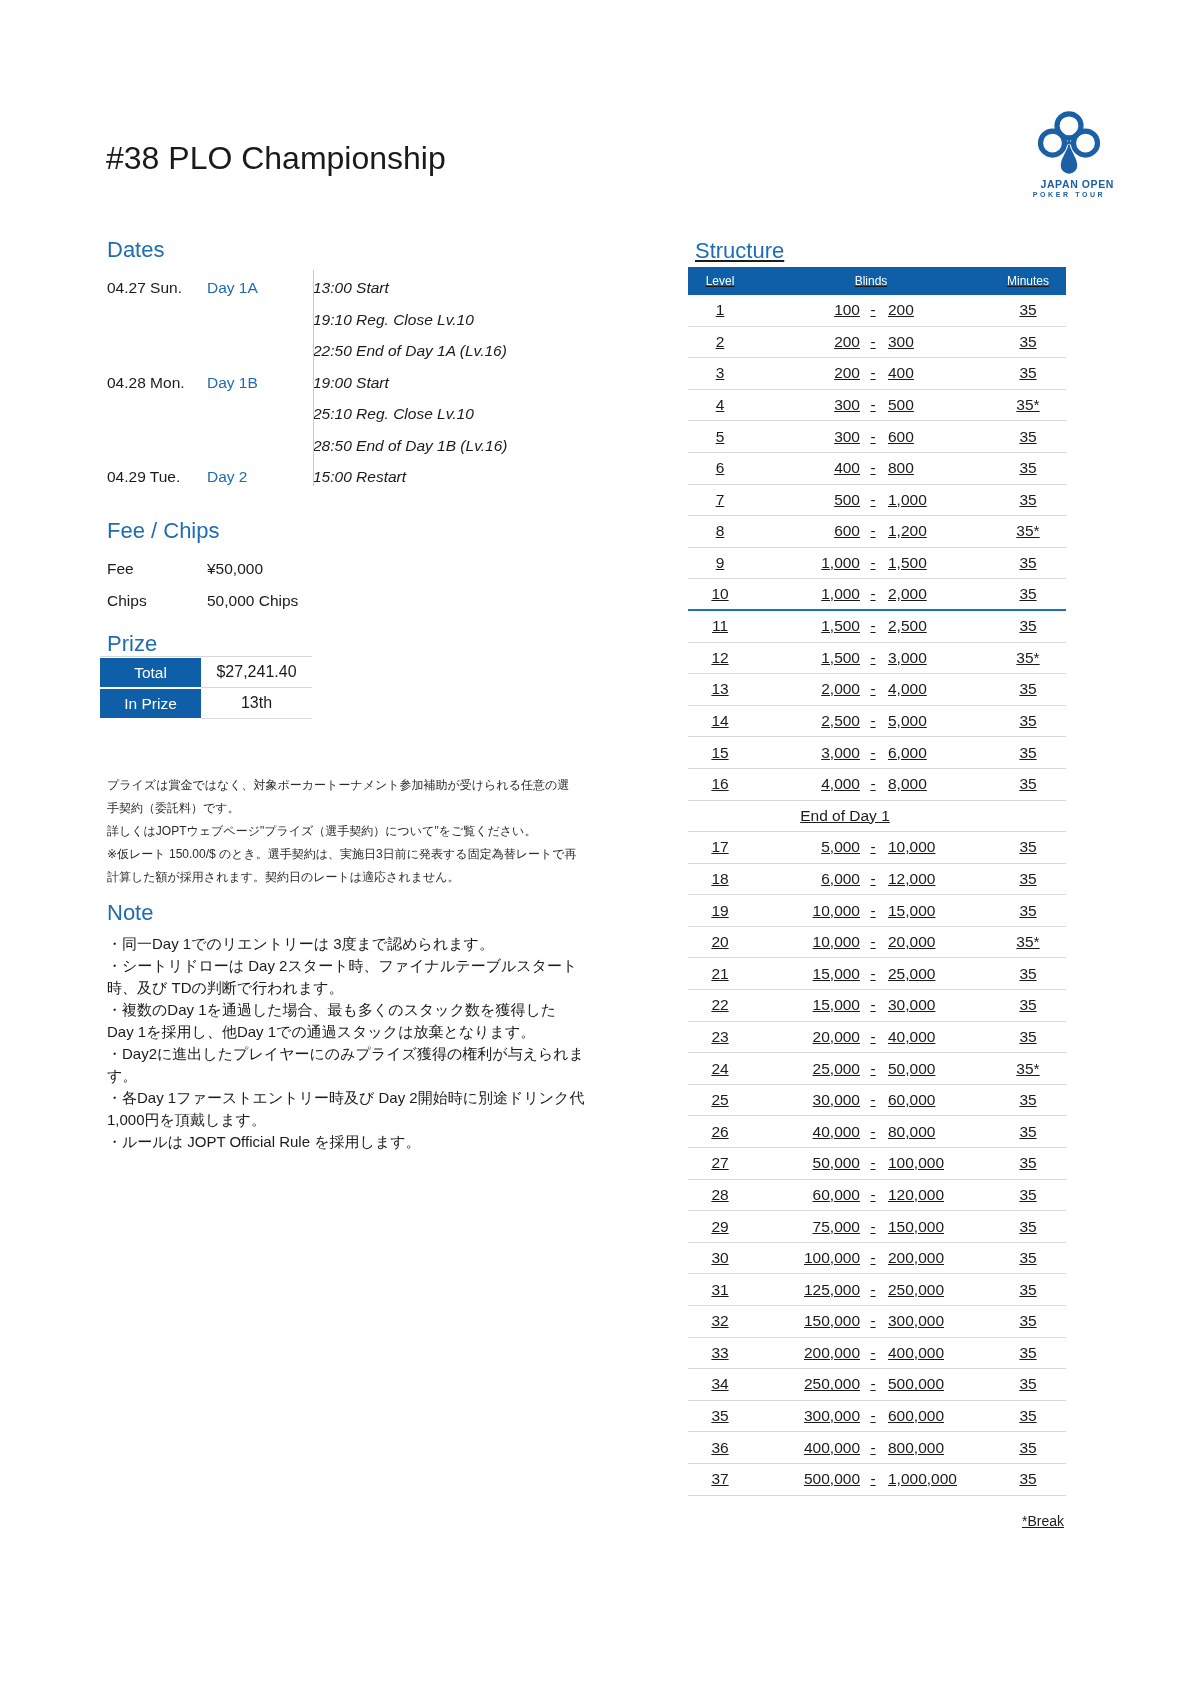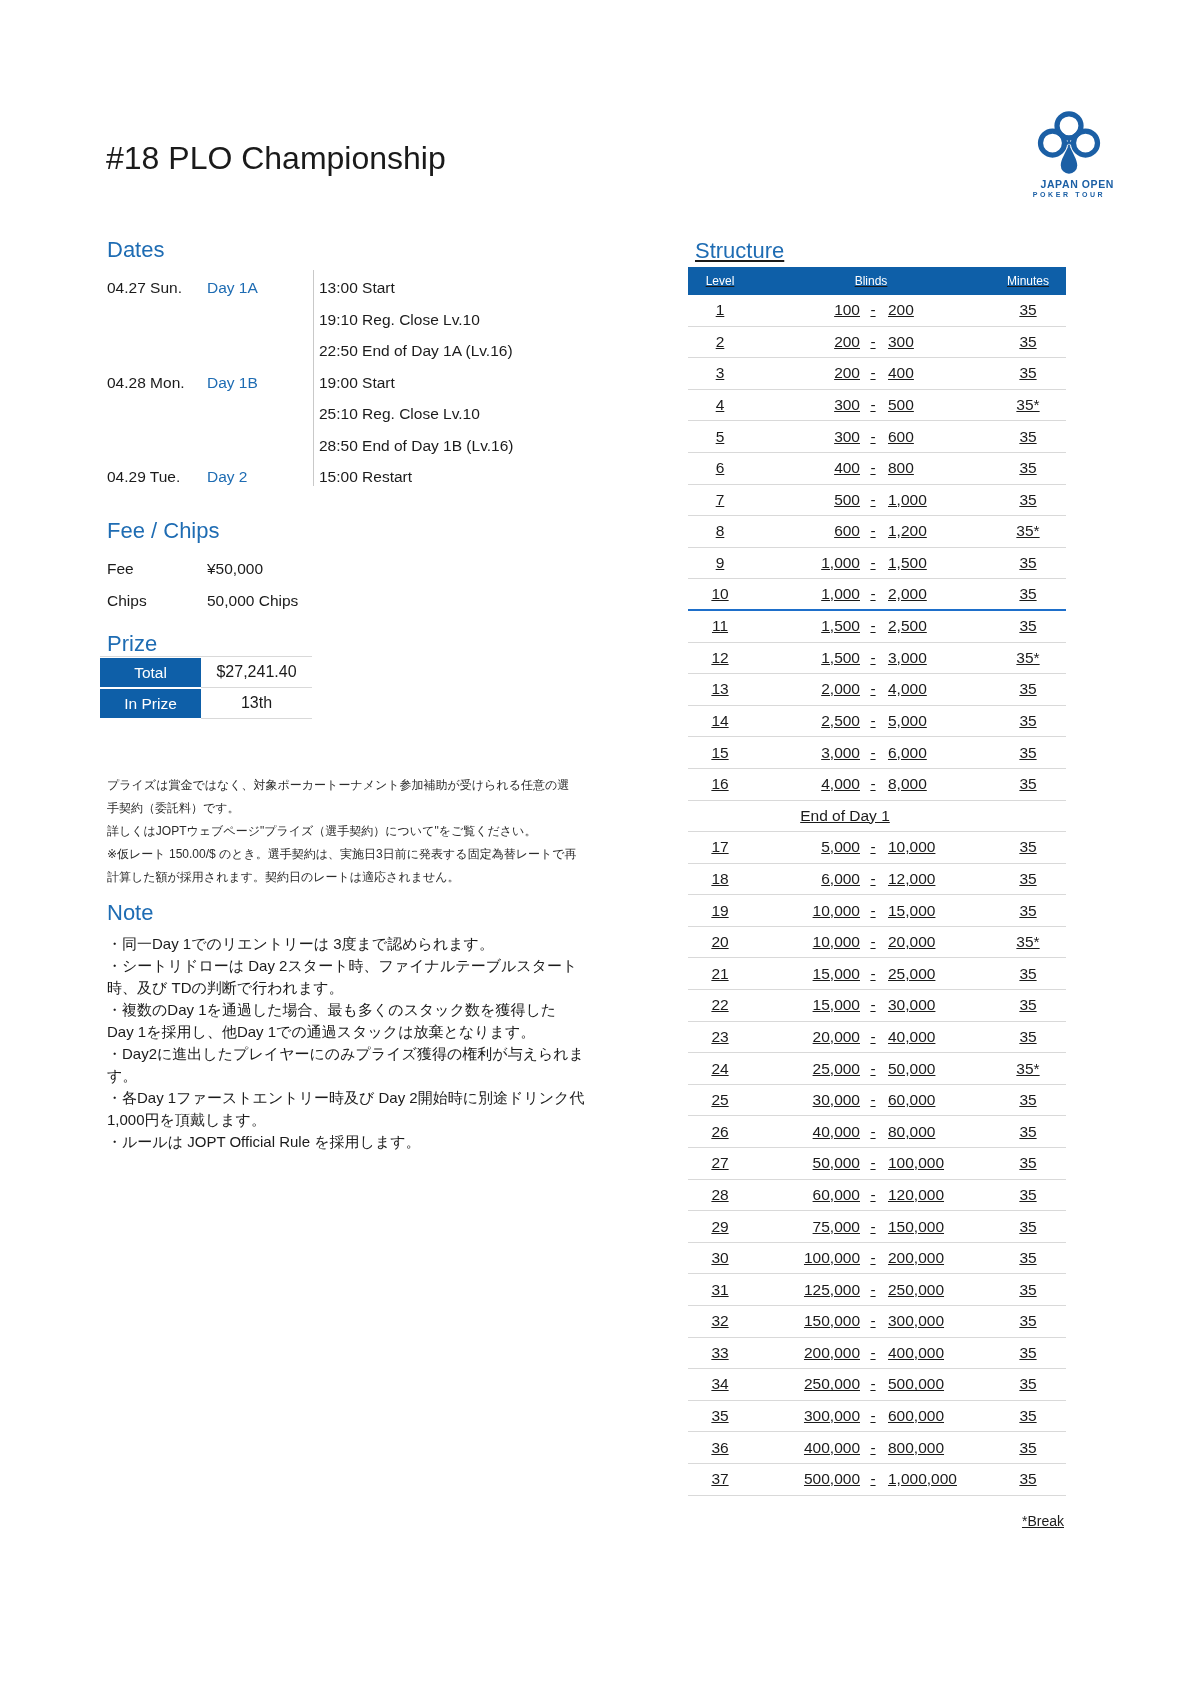--- a/index.html
+++ b/index.html
@@ -25,21 +25,21 @@
 
   .sec{position:absolute;left:100px;}
   .dates{top:238px;width:480px;}
   .dates .h{height:34px;}
   .dates-rows{position:relative;}
   .v-div{position:absolute;left:213px;top:-2px;height:216px;width:1px;background:#c9c9c9;}
   .date-group{display:flex;padding-left:7px;font-size:15.5px;}
   .d-date{width:100px;}
   .d-day{width:106px;color:var(--heading-blue);}
   .d-date,.d-day{height:31.5px;line-height:31.5px;}
-  .d-times{padding-left:6px;}
+  .d-times{font-style:italic;}
   .d-time{height:31.5px;line-height:31.5px;}
 
   .fee{top:519px;width:480px;}
   .fee .h{height:34px;}
   .kv-row{display:flex;padding-left:7px;font-size:15.5px;}
   .kv-label{width:100px;height:32px;line-height:32px;}
   .kv-value{height:32px;line-height:32px;}
 
   .prize{top:632px;width:480px;}
   .prize .h{height:24px;}
@@ -72,21 +72,21 @@
   .bb{text-align:left;padding-left:2px;}
   .min{text-align:center;}
   .eod{grid-column:1/5;text-align:center;padding-left:12px;}
   .st-foot{margin-top:17px;text-align:right;font-size:14px;padding-right:2px;}
 </style>
 </head>
 <body>
 
 <div class="page">
 
-  <div class="title">#18 PLO Championship</div>
+  <div class="title">#38 PLO Championship</div>
 
   <div class="logo">
     <svg width="76" height="66" viewBox="0 0 100 88">
       <g fill="none" stroke="#1b5fa5" stroke-width="7">
         <circle cx="50" cy="21" r="16"></circle>
         <circle cx="28" cy="44" r="16"></circle>
         <circle cx="72" cy="44" r="16"></circle>
       </g>
       <path d="M50 46 C45 58 39 66 39 74 A11 11 0 0 0 61 74 C61 66 55 58 50 46 Z" fill="#1b5fa5"></path>
       <text x="50" y="48" text-anchor="middle" font-size="15" fill="#1b5fa5">♣</text>

